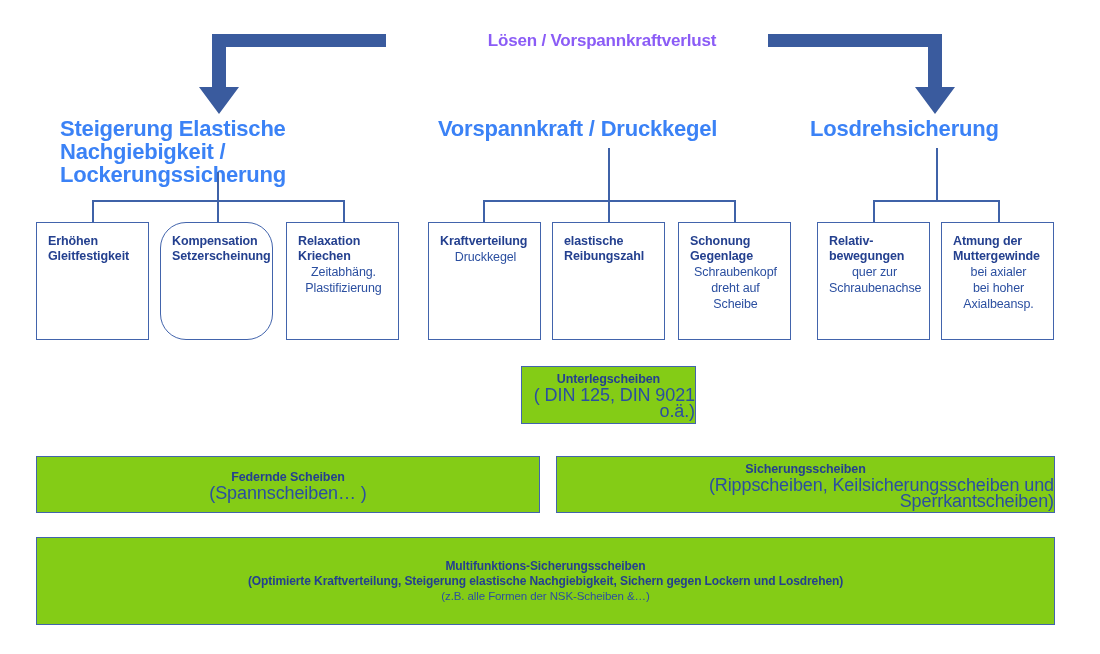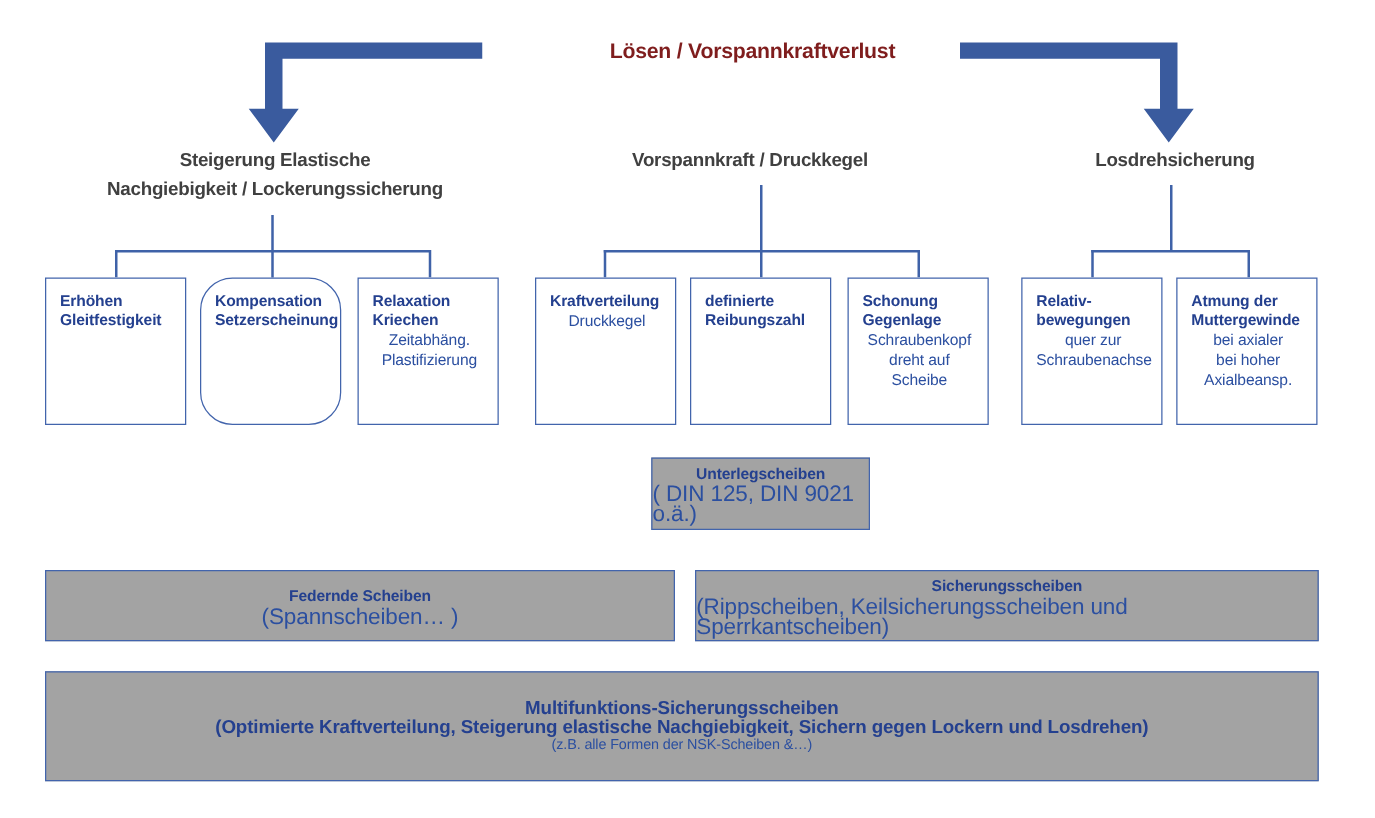--- a/index.html
+++ b/index.html
@@ -15,35 +15,34 @@
     position: relative;
     width: 1100px;
     height: 654px;
     background: #ffffff;
     overflow: hidden;
   }
 
   
   .title-main {
     position: absolute;
-    color: #7f1d1d;
+    color: #8b5cf6;
     font-weight: bold;
     font-size: 17px;
     letter-spacing: -0.2px;
     text-align: center;
     white-space: nowrap;
     line-height: 20px;
   }
   .group-title {
     position: absolute;
-    color: #404040;
-    font-weight: bold;
-    font-size: 15px;
+    color: #3b82f6;
+    font-weight: bold;
+    font-size: 22px;
     letter-spacing: -0.2px;
-    text-align: center;
     line-height: 23px;
   }
 
   
   .arrow-svg { position: absolute; display: block; }
 
   
   .conn {
     position: absolute;
     background: #3f62a8;
@@ -74,46 +73,46 @@
     font-size: 12.5px;
     line-height: 16px;
     letter-spacing: -0.1px;
     text-align: center;
   }
 
   
   .banner {
     position: absolute;
     border: 1.5px solid #4264ac;
-    background: #a3a3a3;
+    background: #84cc16;
     box-sizing: border-box;
     display: flex;
     flex-direction: column;
     align-items: center;
     justify-content: center;
-    text-align: left;
+    text-align: right;
   }
   .banner-bold {
     color: #24408f;
     font-weight: bold;
     font-size: 12.5px;
     line-height: 16px;
     letter-spacing: -0.1px;
   }
   .banner-reg {
     color: #2b4fa0;
     font-weight: normal;
     font-size: 18px;
     line-height: 16px;
     letter-spacing: -0.1px;
   }
   .banner-bold-sm {
     color: #24408f;
     font-weight: bold;
-    font-size: 15px;
+    font-size: 12px;
     line-height: 15px;
     letter-spacing: -0.1px;
   }
   .banner-reg-sm {
     color: #2b4fa0;
     font-weight: normal;
     font-size: 11.5px;
     line-height: 15px;
     letter-spacing: -0.1px;
   }
@@ -131,21 +130,21 @@
 
   <svg class="arrow-svg" style="left:768px; top:31px;" width="190" height="86" viewBox="0 0 190 86">
     <path d="M 0 3 L 0 16 L 160 16 L 160 56 L 147 56 L 167 83 L 187 56 L 174 56 L 174 3 Z" fill="#3a5b9e"></path>
   </svg>
 
   <div class="group-title" style="left:60px; top:117px; width:320px;">
     <div>Steigerung Elastische</div>
     <div>Nachgiebigkeit / Lockerungssicherung</div>
   </div>
 
-  <div class="group-title" style="left:450px; top:117px; width:300px;">
+  <div class="group-title" style="left:438px; top:117px; width:300px;">
     <div>Vorspannkraft / Druckkegel</div>
   </div>
 
   <div class="group-title" style="left:810px; top:117px; width:260px;">
     <div>Losdrehsicherung</div>
   </div>
 
   <div class="conn conn-v" style="left:217px; top:172px; height:29px;"></div>
 
   <div class="conn conn-h" style="left:92px; top:200px; width:252px;"></div>
@@ -185,21 +184,21 @@
 
   <div class="box" style="left:428px; top:222px; width:113px; height:118px;">
     <div class="box-inner">
       <div class="box-bold">Kraftverteilung</div>
       <div class="box-reg">Druckkegel</div>
     </div>
   </div>
 
   <div class="box" style="left:552px; top:222px; width:113px; height:118px;">
     <div class="box-inner">
-      <div class="box-bold">definierte</div>
+      <div class="box-bold">elastische</div>
       <div class="box-bold">Reibungszahl</div>
     </div>
   </div>
 
   <div class="box" style="left:678px; top:222px; width:113px; height:118px;">
     <div class="box-inner">
       <div class="box-bold">Schonung</div>
       <div class="box-bold">Gegenlage</div>
       <div class="box-reg">Schraubenkopf</div>
       <div class="box-reg">dreht auf</div>

